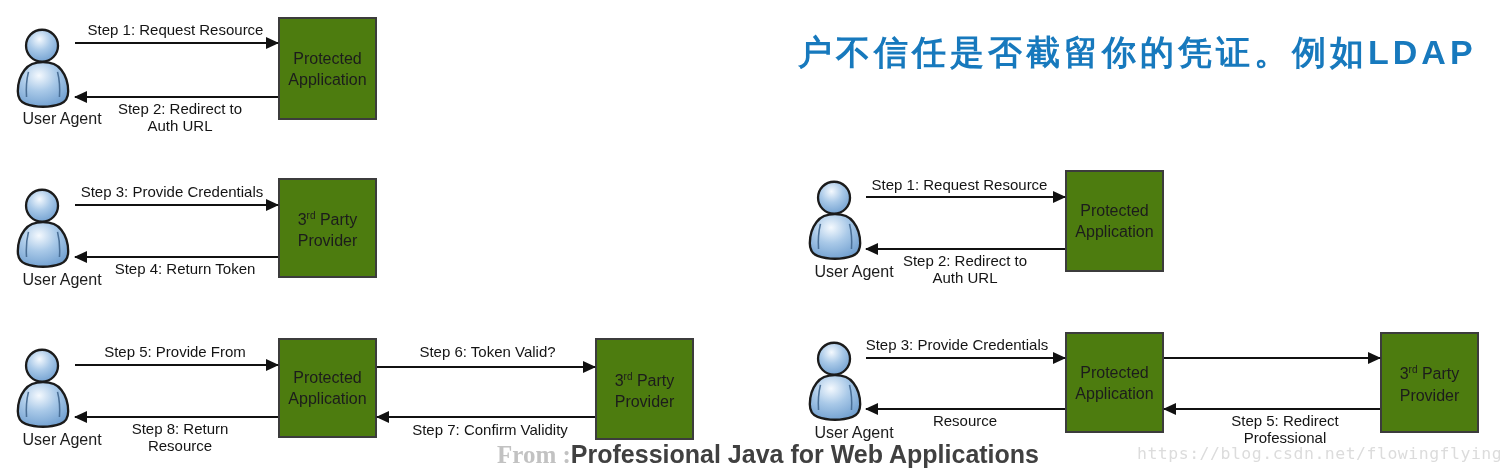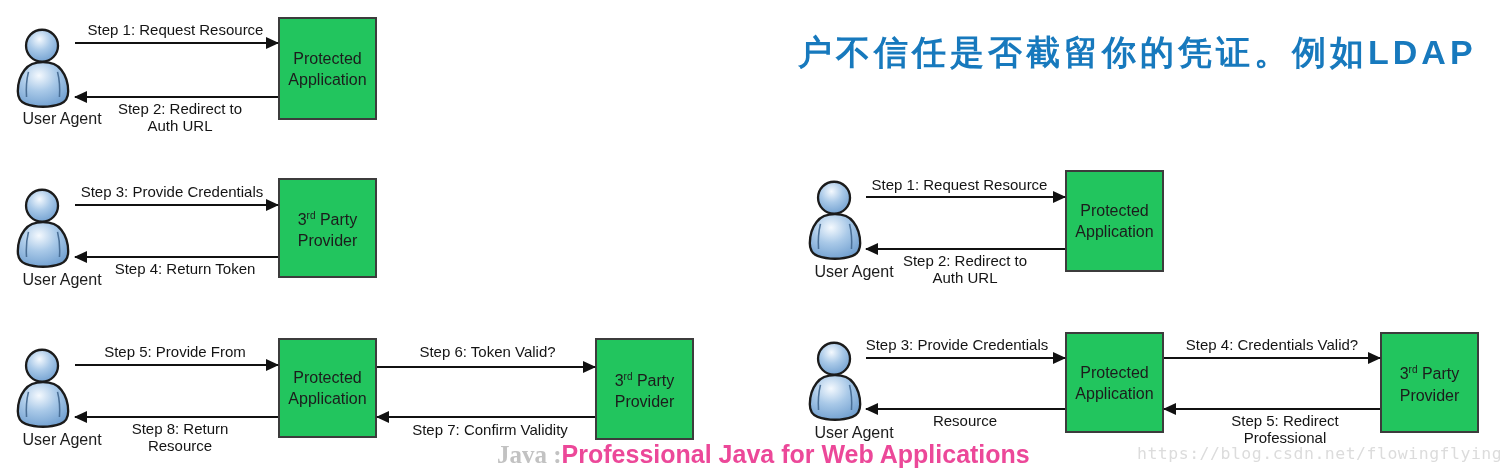--- a/index.html
+++ b/index.html
@@ -1,34 +1,34 @@
 <!DOCTYPE html>
 <html><head>
 <meta charset="utf-8">
 <style>
   html,body{margin:0;padding:0;background:#fff;}
   .canvas{position:relative;width:1500px;height:473px;background:#fff;overflow:hidden;
           font-family:"Liberation Sans",sans-serif;color:#1c1c1c;}
   .person{position:absolute;width:62px;height:82px;}
   .actor-label{position:absolute;font-size:16px;text-align:center;color:#1c1c1c;margin-left:14px;}
-  .box{position:absolute;background:#22c55e;border:2px solid #3c3c3c;
+  .box{position:absolute;background:#4d7c0f;border:2px solid #3c3c3c;
        display:flex;flex-direction:column;align-items:center;justify-content:center;
        font-size:16px;line-height:21px;text-align:center;box-sizing:border-box;}
   .box sup{font-size:10px;}
   .arrow{position:absolute;height:0;border-top:2px solid #111;}
   .arrow.right::after{content:"";position:absolute;right:-1px;top:-7px;width:0;height:0;
        border-left:13px solid #111;border-top:6px solid transparent;border-bottom:6px solid transparent;}
   .arrow.left::before{content:"";position:absolute;left:-1px;top:-7px;width:0;height:0;
        border-right:13px solid #111;border-top:6px solid transparent;border-bottom:6px solid transparent;}
   .alabel{position:absolute;font-size:15px;line-height:17px;text-align:center;color:#141414;}
   .cn{position:absolute;left:798px;top:28px;width:702px;font-size:34px;font-weight:bold;
       letter-spacing:4px;line-height:49px;color:#1779bd;white-space:nowrap;}
   .wm1{position:absolute;left:497px;top:440px;font-size:25px;font-weight:bold;white-space:nowrap;}
   .wm1 .serif{font-family:"Liberation Serif",serif;color:#c2c2c2;}
-  .wm1 .sans{font-family:"Liberation Sans",sans-serif;color:#ec4899;}
+  .wm1 .sans{font-family:"Liberation Sans",sans-serif;color:#404040;}
   .wm2{position:absolute;left:1137px;top:444px;font-family:"DejaVu Sans Mono",monospace;
        font-size:16.5px;letter-spacing:0.5px;color:#dcdcdc;white-space:nowrap;}
 </style>
 </head>
 <body>
 
 <svg width="0" height="0" style="position:absolute">
   <defs>
     <radialGradient id="pg" cx="42%" cy="30%" r="78%">
       <stop offset="0%" stop-color="#f4f9fe"></stop>
@@ -150,25 +150,24 @@
     <div><span>3</span><sup>rd</sup><span style="white-space:pre"> Party</span></div>
     <div>Provider</div>
   </div>
   <div class="arrow right" style="left:866px;top:357px;width:199px"></div>
   <div class="alabel" style="left:852px;top:336px;width:210px">Step 3: Provide Credentials</div>
   <div class="arrow left" style="left:866px;top:408px;width:199px"></div>
   <div class="alabel" style="left:875px;top:412px;width:180px">
     <div>Resource</div>
   </div>
   <div class="arrow right" style="left:1164px;top:357px;width:216px"></div>
-  <div class="alabel" style="left:1172px;top:336px;width:200px">Step 4: Credentials Valid?</div>
   <div class="arrow left" style="left:1164px;top:408px;width:216px"></div>
   <div class="alabel" style="left:1195px;top:412px;width:180px">
     <div>Step 5: Redirect</div>
     <div>Professional</div>
   </div>
 
   <div class="wm1">
-    <span class="serif">Java :</span><span class="sans">Professional Java for Web Applications</span>
+    <span class="serif">From :</span><span class="sans">Professional Java for Web Applications</span>
   </div>
   <div class="wm2">https://blog.csdn.net/flowingflying</div>
 
 </div>
 
 </body></html>

